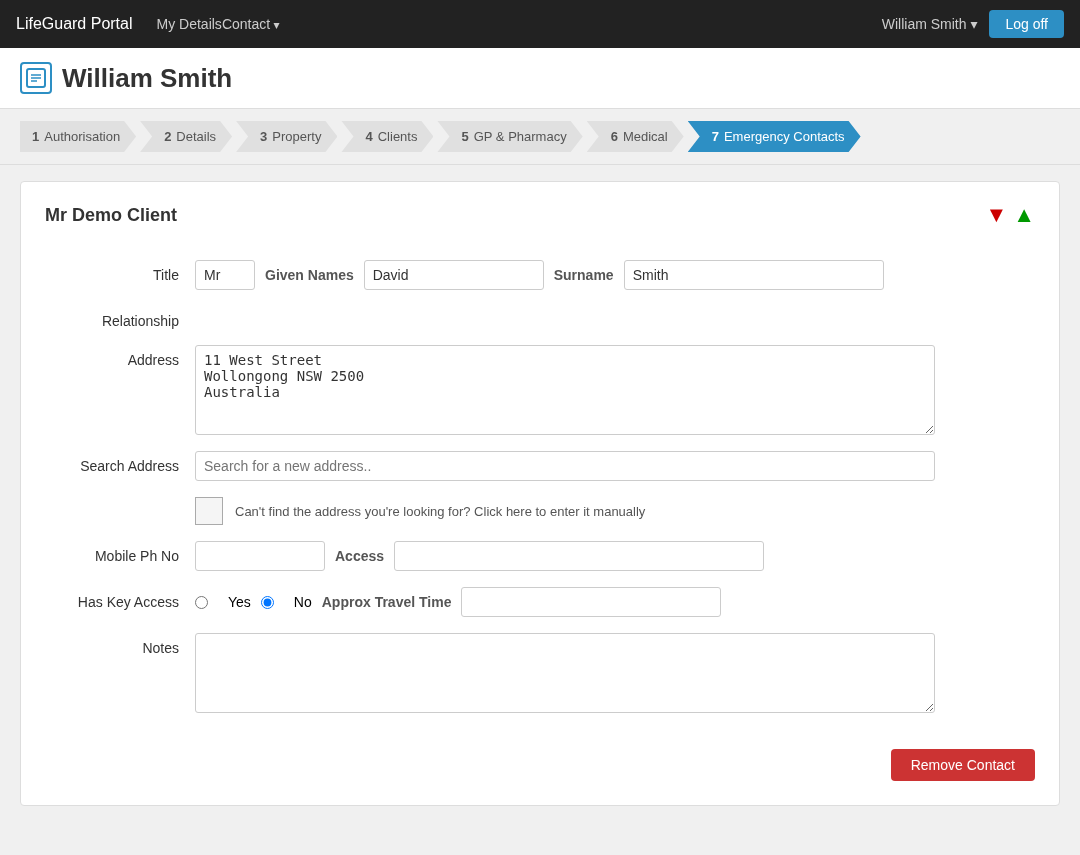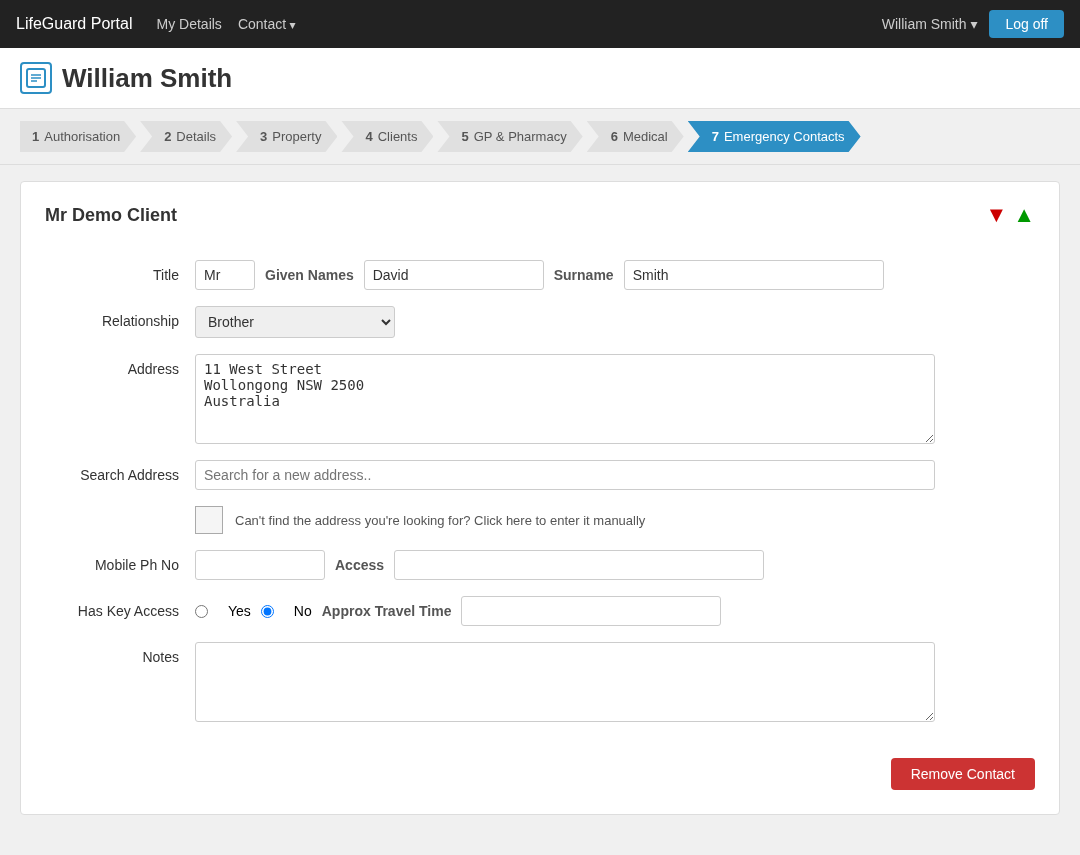--- a/index.html
+++ b/index.html
@@ -8,21 +8,21 @@
     
     .navbar {
       background: #222;
       color: #fff;
       display: flex;
       align-items: center;
       padding: 0 16px;
       height: 48px;
     }
     .navbar-brand { font-size: 16px; font-weight: normal; color: #fff; margin-right: 24px; }
-    .navbar-links { display: flex; gap: 16px; flex: 1; }
+    .navbar-links { display: flex; flex: 1; }
     .navbar-link { color: #ccc; text-decoration: none; font-size: 14px; cursor: pointer; }
     .navbar-right { display: flex; align-items: center; gap: 12px; }
     .navbar-user { color: #ccc; font-size: 14px; cursor: pointer; }
     .navbar-user::after { content: ' ▾'; }
     .btn-logout {
       background: #2d8fc4;
       color: #fff;
       border: none;
       padding: 6px 16px;
       border-radius: 4px;
@@ -272,31 +272,20 @@
         <input type="text" class="input-title" value="Mr" style="">
         <span class="label-inline">Given Names</span>
         <input type="text" class="input-given-names" value="David" style="">
         <span class="label-inline">Surname</span>
         <input type="text" class="input-surname" value="Smith" style="">
       </div>
     </div>
 
     <div class="form-row">
       <label class="form-label">Relationship</label>
-      <div class="form-controls">
-        <select class="select-relationship">
-          <option>Brother</option>
-          <option>Sister</option>
-          <option>Parent</option>
-          <option>Child</option>
-          <option>Spouse</option>
-          <option>Friend</option>
-          <option>Other</option>
-        </select>
-      </div>
     </div>
 
     <div class="form-row">
       <label class="form-label">Address</label>
       <div class="form-controls">
         <textarea class="textarea-address" style="">11 West Street
 Wollongong NSW 2500
 Australia</textarea>
       </div>
     </div>

